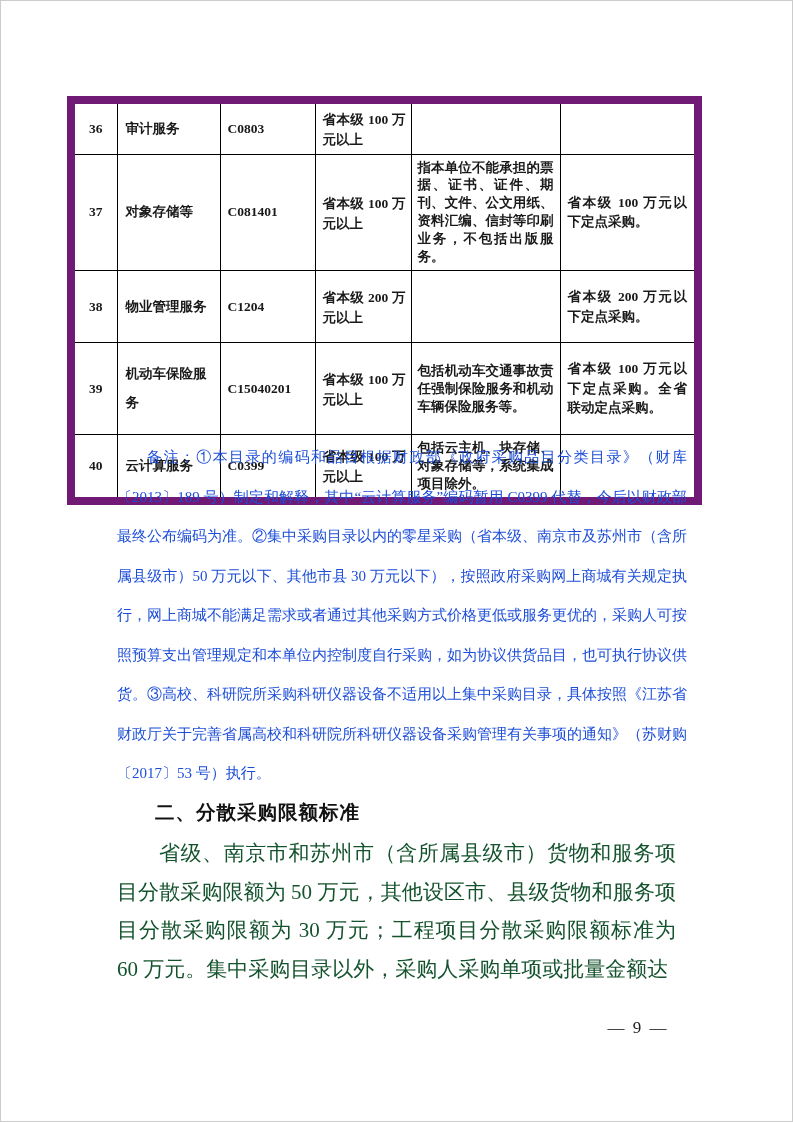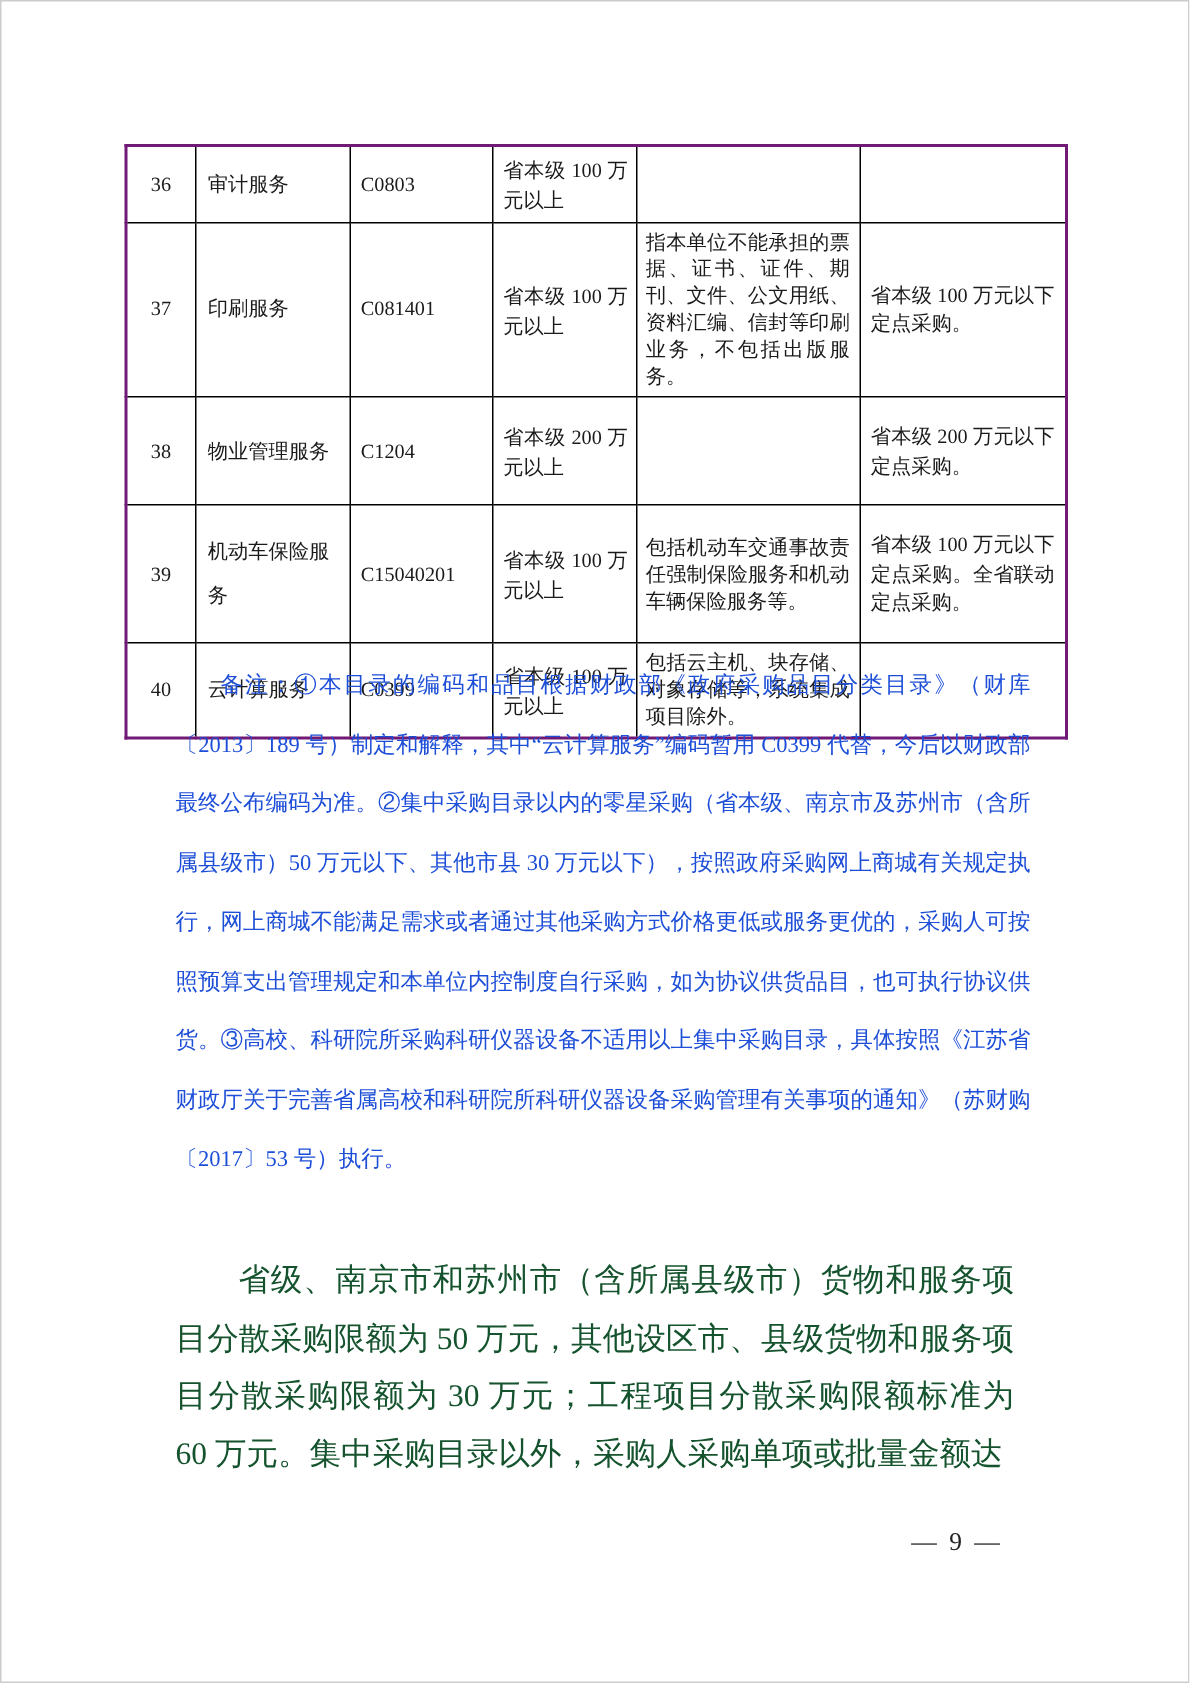--- a/index.html
+++ b/index.html
@@ -12,26 +12,27 @@
     color: #1a1a1a;
     font-family: "Liberation Serif", serif;
     outline: 1px solid #cccccc;
     outline-offset: -1px;
     overflow: hidden;
   }
 
   
   table.catalog {
     position: absolute;
-    left: 83px;
+    left: 67px;
     top: 96px;
     width: 627px;
     border-collapse: collapse;
     table-layout: fixed;
-    border: 2px solid #701a75;
+    border: 8px solid #701a75;
+    font-weight: bold;
   }
   table.catalog td {
     border: 1px solid #000;
     font-family: "Liberation Serif", serif;
     font-size: 13.5px;
     color: #1a1a1a;
     vertical-align: middle;
     overflow: hidden;
   }
   tr.r36 td { height: 45px; }
@@ -112,21 +113,21 @@
       <tr class="r36">
         <td class="c-no">36</td>
         <td class="c-name">审计服务</td>
         <td class="c-code">C0803</td>
         <td class="c-thr">省本级 100 万元以上</td>
         <td class="c-desc"></td>
         <td class="c-note"></td>
       </tr>
       <tr class="r37">
         <td class="c-no">37</td>
-        <td class="c-name">印刷服务</td>
+        <td class="c-name">对象存储等</td>
         <td class="c-code">C081401</td>
         <td class="c-thr">省本级 100 万元以上</td>
         <td class="c-desc">指本单位不能承担的票据、证书、证件、期刊、文件、公文用纸、资料汇编、信封等印刷业务，不包括出版服务。</td>
         <td class="c-note">省本级 100 万元以下定点采购。</td>
       </tr>
       <tr class="r38">
         <td class="c-no">38</td>
         <td class="c-name">物业管理服务</td>
         <td class="c-code">C1204</td>
         <td class="c-thr">省本级 200 万元以上</td>
@@ -147,18 +148,19 @@
         <td class="c-code">C0399</td>
         <td class="c-thr">省本级 100 万元以上</td>
         <td class="c-desc">包括云主机、块存储、对象存储等，系统集成项目除外。</td>
         <td class="c-note"></td>
       </tr>
     </tbody>
   </table>
 
   <p class="notes">备注：①本目录的编码和品目根据财政部《政府采购品目分类目录》（财库〔2013〕189 号）制定和解释，其中“云计算服务”编码暂用 C0399 代替，今后以财政部最终公布编码为准。②集中采购目录以内的零星采购（省本级、南京市及苏州市（含所属县级市）50 万元以下、其他市县 30 万元以下），按照政府采购网上商城有关规定执行，网上商城不能满足需求或者通过其他采购方式价格更低或服务更优的，采购人可按照预算支出管理规定和本单位内控制度自行采购，如为协议供货品目，也可执行协议供货。③高校、科研院所采购科研仪器设备不适用以上集中采购目录，具体按照《江苏省财政厅关于完善省属高校和科研院所科研仪器设备采购管理有关事项的通知》（苏财购〔2017〕53 号）执行。</p>
 
+  <h2 class="section-heading">二、分散采购限额标准</h2>
 
   <p class="body-para">省级、南京市和苏州市（含所属县级市）货物和服务项目分散采购限额为 50 万元，其他设区市、县级货物和服务项目分散采购限额为 30 万元；工程项目分散采购限额标准为 60 万元。集中采购目录以外，采购人采购单项或批量金额达</p>
 
   <div class="page-number">— 9 —</div>
 
 </div>
 
 </body></html>

